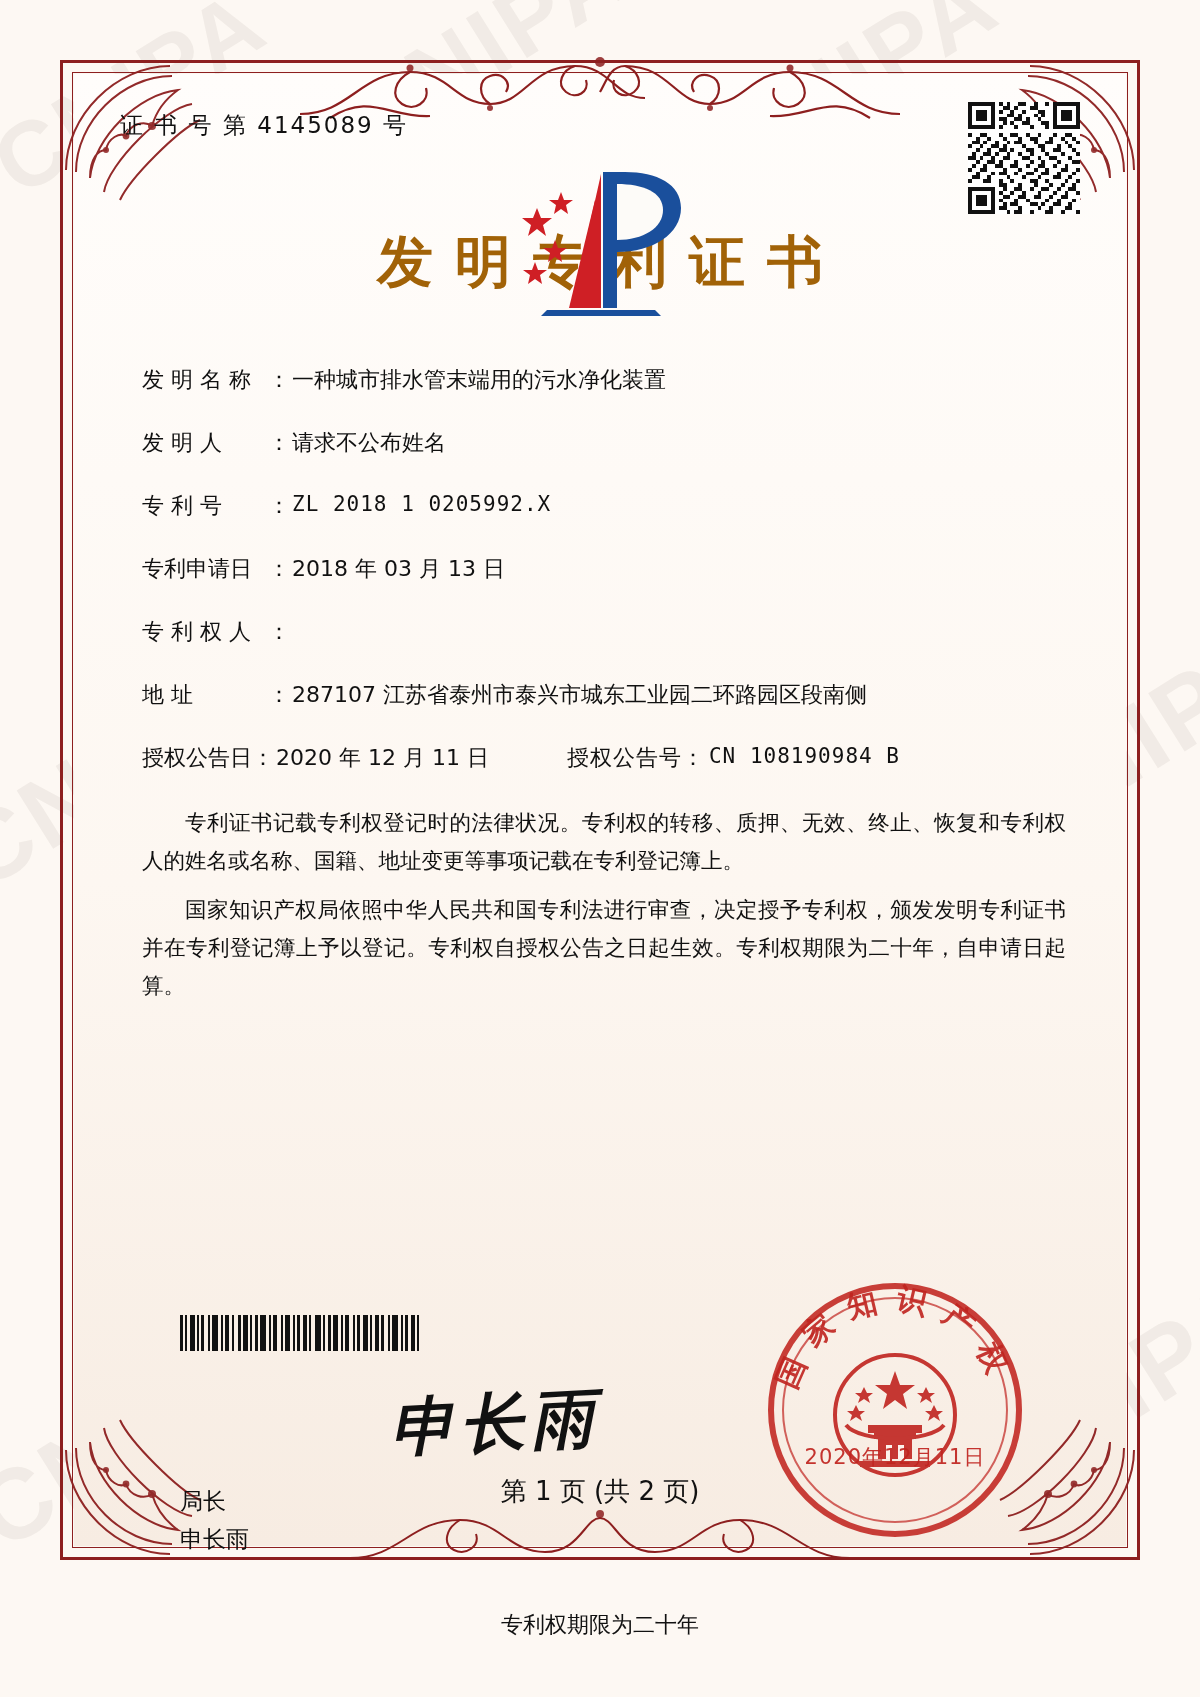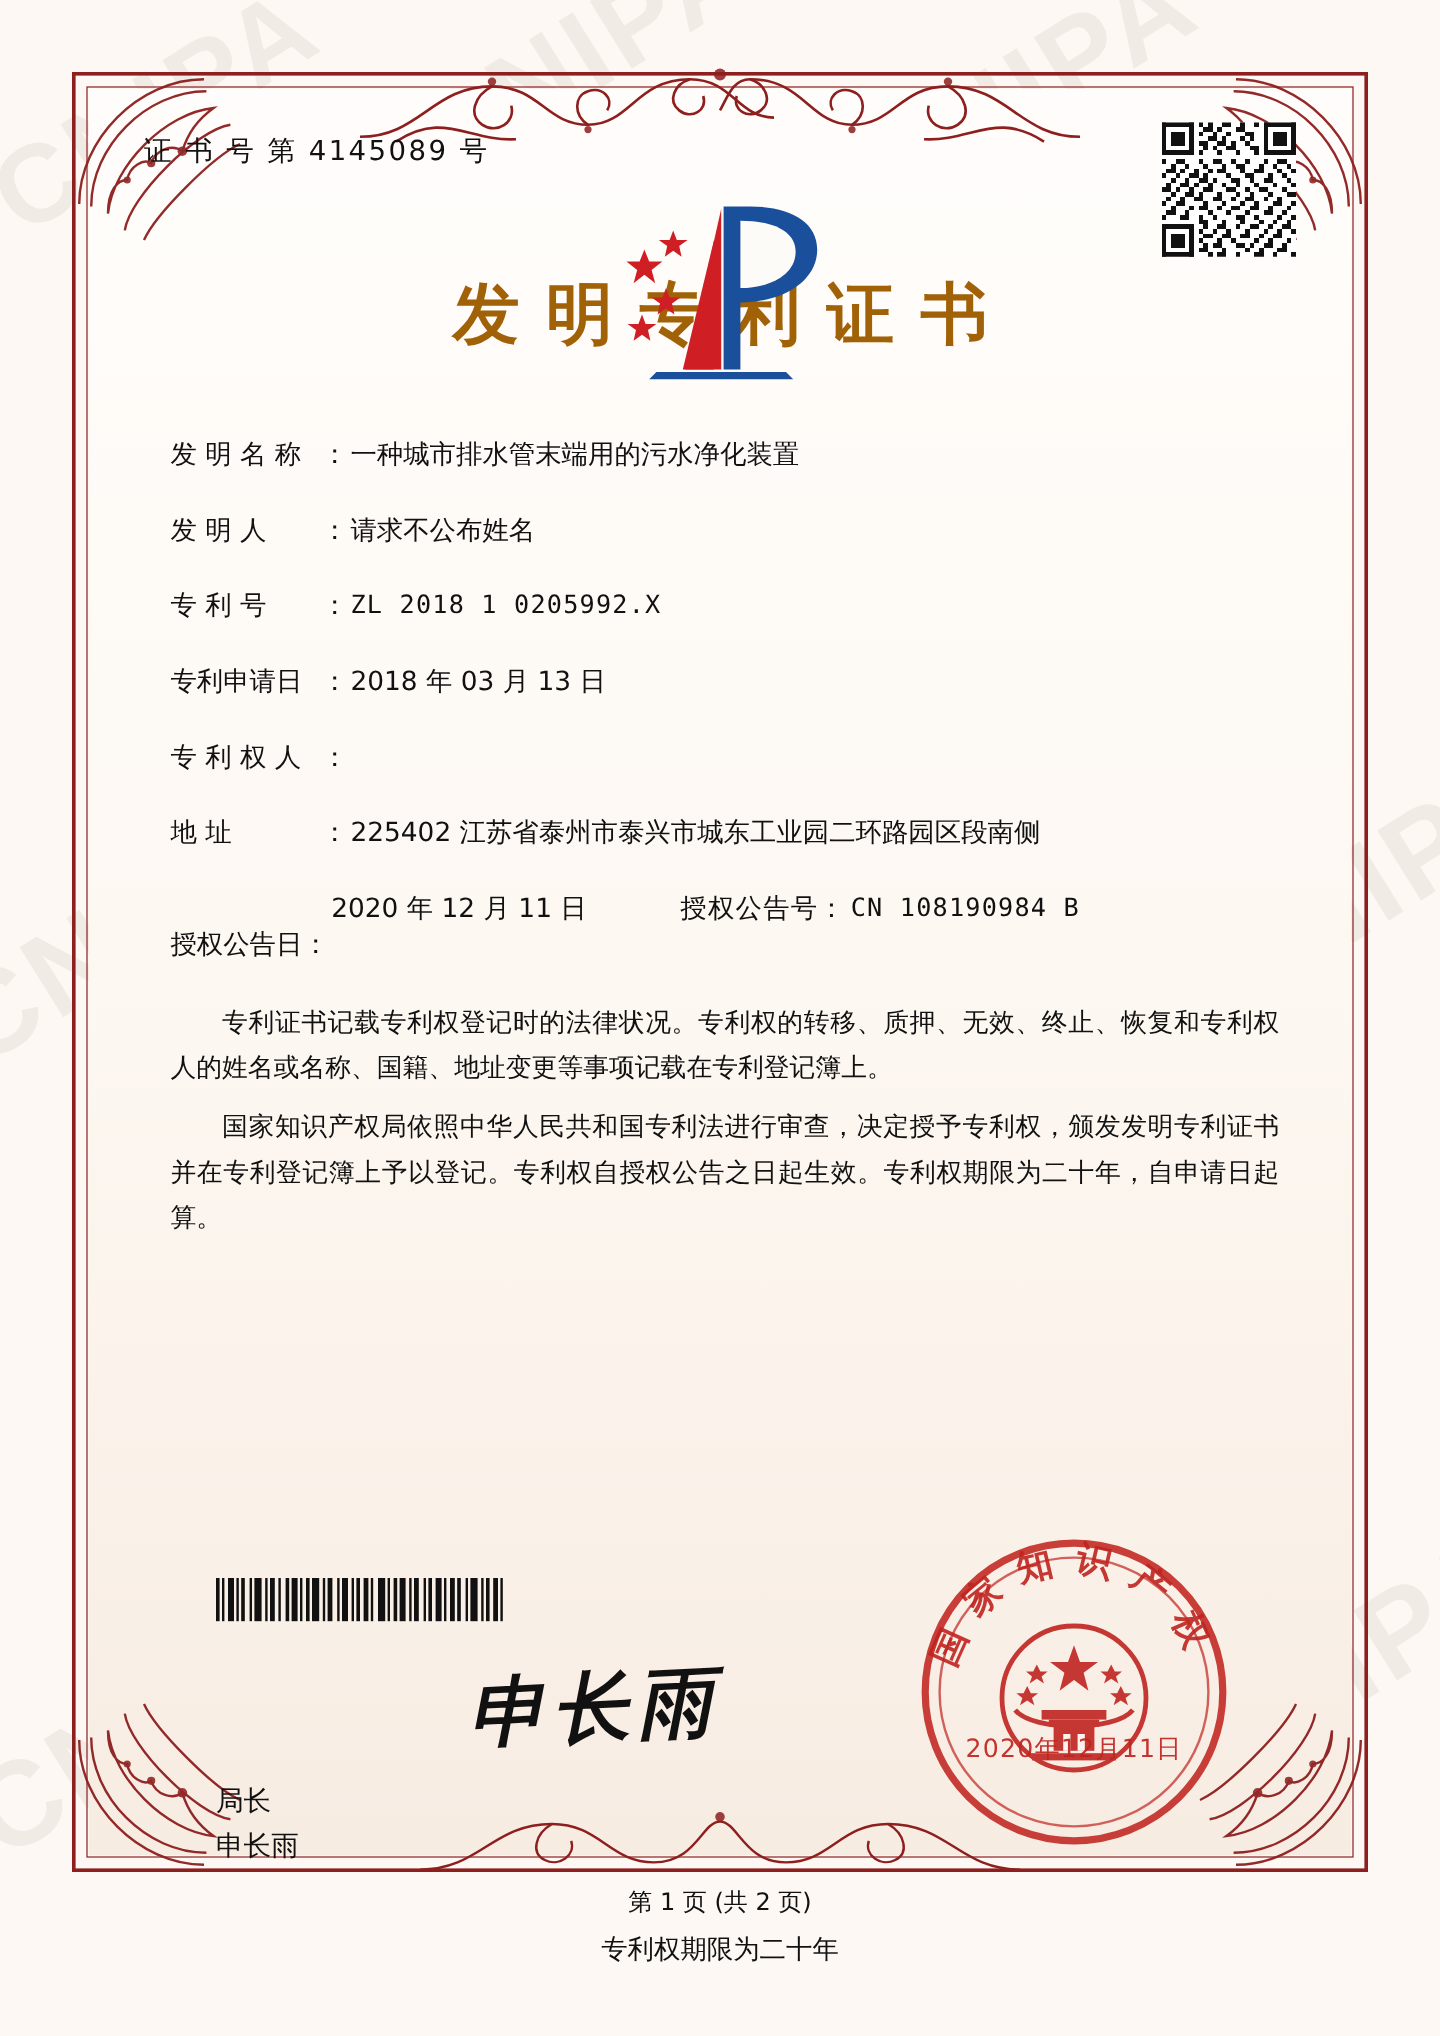--- a/index.html
+++ b/index.html
@@ -202,23 +202,23 @@
     text-align:center;
     font-size:21px;
     color:#c0241f;
     letter-spacing:1px;
     font-family:"DejaVu Sans", sans-serif;
     opacity:0.92;
   }
 
   .page-num {
     position:absolute;
-    left:0; right:0; top:1512px;
+    left:0; right:0; top:1414px;
     text-align:center;
-    font-size:20px;
+    font-size:26px;
     color:#111;
     z-index:3;
   }
 
   .footer-note {
     position:absolute;
     left:0; right:0; top:1610px;
     text-align:center;
     font-size:22px;
     color:#111;
@@ -620,25 +620,25 @@
             <span>专 利 权 人</span>
             <span class="sep">：</span>
           </div>
       </div>
 
       <div class="field">
         <div class="lbl">
             <span>地 址</span>
             <span class="sep">：</span>
           </div>
-        <div class="val" style="max-width:640px;">225402 江苏省泰州市泰兴市城东工业园二环路园区段南侧</div>
+        <div class="val" style="max-width:640px;">287107 江苏省泰州市泰兴市城东工业园二环路园区段南侧</div>
       </div>
 
       <div class="field two-col">
-        <div class="lbl" style="width:auto;flex:0 0 auto;display:inline;margin-top:30px;"><span>授权公告日</span><span class="sep">：</span></div>
+        <div class="lbl" style="width:auto;flex:0 0 auto;display:inline;"><span>授权公告日</span><span class="sep">：</span></div>
         <div class="val" style="flex:0 0 auto;">2020 年 12 月 11 日</div>
         <div class="col2">
           <span class="lbl2">授权公告号：</span>
           <span class="val2">CN 108190984 B</span>
         </div>
       </div>
 
     </div>
 
     <div class="para">专利证书记载专利权登记时的法律状况。专利权的转移、质押、无效、终止、恢复和专利权人的姓名或名称、国籍、地址变更等事项记载在专利登记簿上。</div>

